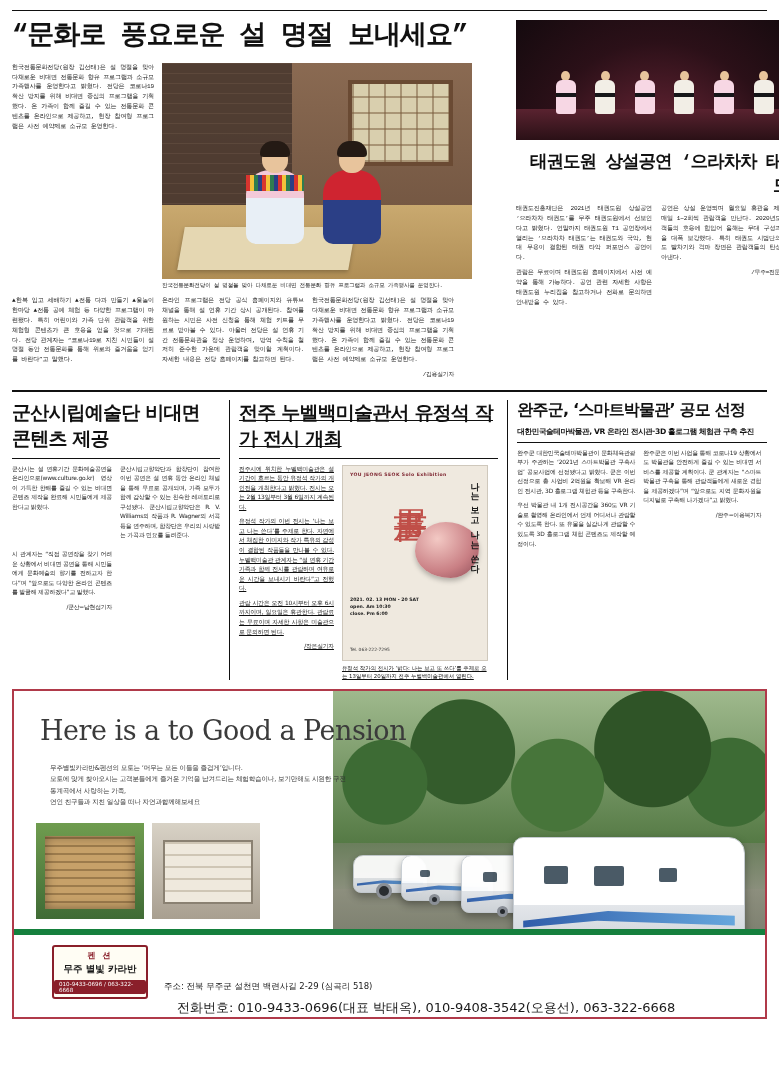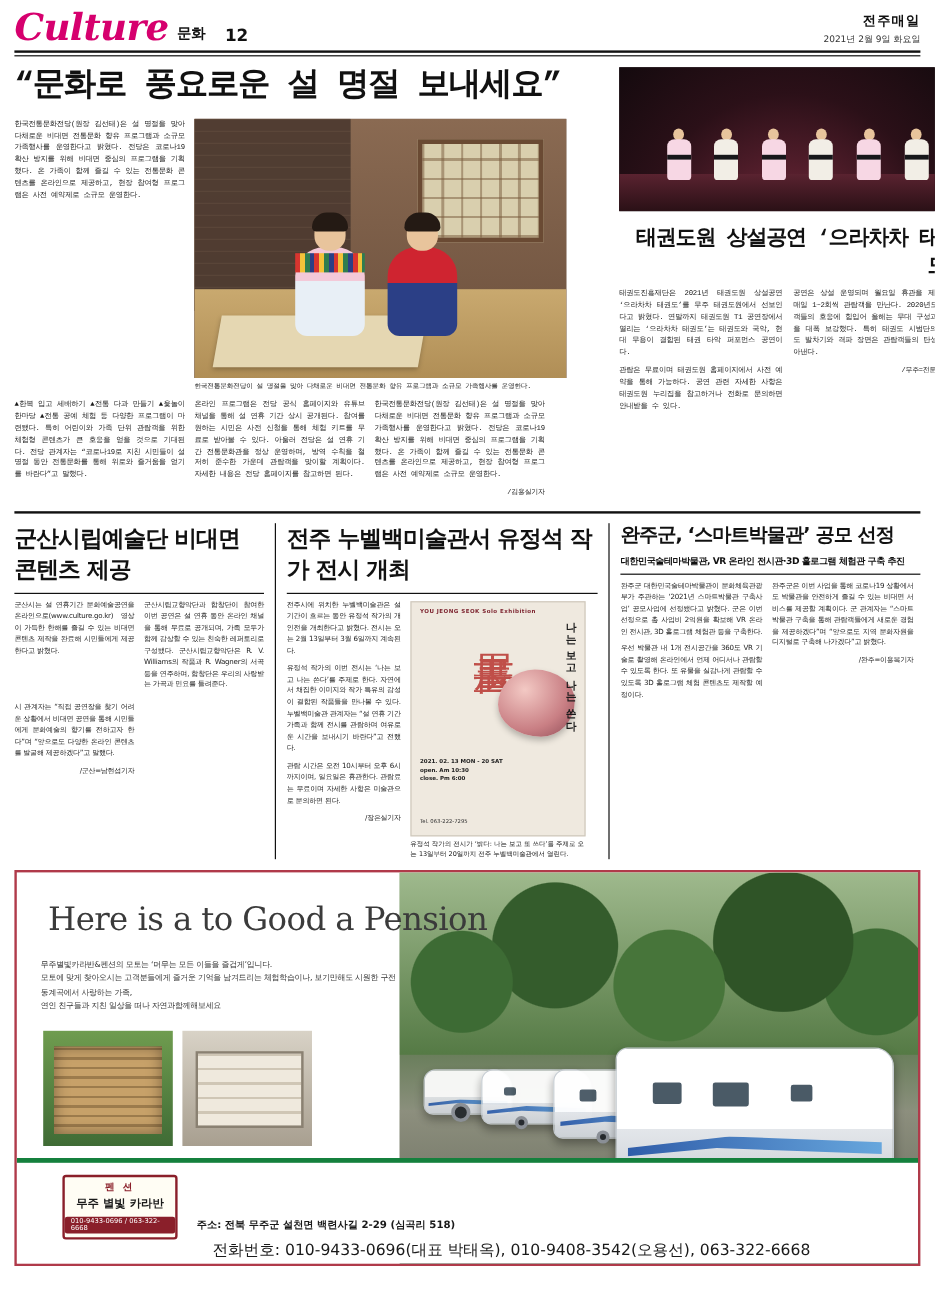--- a/index.html
+++ b/index.html
@@ -209,21 +209,21 @@
   
   .sec-rule { height: 2px; background: #111; margin: 10px 0 8px; }
 
   
   .mid {
     display: flex;
     gap: 9px;
   }
   .mid-col { position: relative; }
   .m1 { width: 214px; }
-  .m2 { width: 268px; }
+  .m2 { width: 268px; text-decoration: underline; }
   .m3 { width: 258px; }
   .mid-h {
     font-size: 19px; font-weight: bold; letter-spacing: -0.8px;
     margin: 0 0 6px 0;
   }
   .mid-h.big { font-size: 16px; }
   .mid-sub {
     font-size: 7.6px; font-weight: bold; letter-spacing: -0.4px;
     padding-bottom: 5px; border-bottom: 1px solid #111; margin-bottom: 6px;
   }
@@ -280,21 +280,21 @@
     position: relative;
     overflow: hidden;
     background: #fff;
   }
   .ad-title {
     position: absolute; left: 26px; top: 24px;
     font-family: "DejaVu Serif", "Liberation Serif", serif;
     font-size: 27px; color: #3b3b3b; letter-spacing: -0.5px;
   }
   .ad-copy {
-    position: absolute; left: 20px; top: 72px; width: 300px;
+    position: absolute; left: 36px; top: 72px; width: 300px;
     font-size: 6.6px; line-height: 1.75; color: #333; letter-spacing: -0.2px;
   }
   .ad-photo-row {
     position: absolute; left: 22px; top: 132px;
     display: flex; gap: 8px;
   }
   .ad-ph { width: 108px; height: 96px; overflow: hidden; position: relative; }
   .ad-ph-1 { background: linear-gradient(180deg,#6f9c4f,#3f6b35); }
   .ad-ph-1::after {
     content:""; position:absolute; inset: 14% 8% 10% 8%;
@@ -353,21 +353,21 @@
   .c-main .wheel.a { left: 26%; } .c-main .wheel.b { left: 62%; }
   .c-2 { right: 186px; bottom: 108px; width: 118px; height: 58px; opacity: .97; }
   .c-2 .win.w1 { left: 16%; top: 26%; width: 18px; height: 14px; }
   .c-2 .wheel.a { left: 30%; bottom:-5px; width:11px;height:11px; }
   .c-3 { right: 272px; bottom: 120px; width: 92px; height: 46px; opacity: .95; }
   .c-3 .win.w1 { left: 18%; top: 28%; width: 14px; height: 11px; }
   .c-4 { right: 338px; bottom: 128px; width: 74px; height: 38px; opacity: .93; }
 
   .ad-bottom {
     position: absolute; left: 0; bottom: 0; width: 100%; height: 88px;
-    background: #fff; border-top: 4px solid #15803d;
+    background: #fff; border-top: 6px solid #15803d;
   }
   .ad-logo {
     position: absolute; left: 38px; top: 10px;
     width: 96px; height: 54px;
     border: 2px solid #8a1f2a; border-radius: 3px;
     background: #fffdf4;
     display: flex; align-items: center; justify-content: center;
     flex-direction: column;
   }
   .ad-logo .l1 { font-size: 8px; color: #8a1f2a; font-weight: bold; letter-spacing: 2px;}
@@ -375,41 +375,32 @@
   .ad-logo .l3 {
     font-size: 5.6px; color: #fff; background: #8a1f2a;
     padding: 1px 5px; margin-top: 4px; border-radius: 2px;
   }
   .ad-brand {
     position: absolute; left: 150px; top: 14px;
     font-size: 21px; font-weight: bold; color: #17357a; letter-spacing: -1px;
   }
   .ad-addr {
     position: absolute; left: 150px; top: 46px;
-    font-size: 8.5px; font-weight: bold; color: #1a1a1a;
+    font-size: 8.5px; font-weight: normal; color: #1a1a1a;
   }
   .ad-tel {
     position: absolute; left: 163px; top: 64px;
     font-size: 13px; font-weight: normal; color: #1a1a1a;
   }
 </style>
 </head>
 <body>
 
 <div class="page">
 
-  <div class="masthead">
-    <div class="masthead-logo">Culture</div>
-    <div class="masthead-ko">문화</div>
-    <div class="masthead-page">12</div>
-    <div class="masthead-right">
-      <span class="paper-name">전주매일</span>
-      <span class="paper-date">2021년 2월 9일 화요일</span>
-    </div>
-  </div>
   <div class="rule-thin"></div>
 
   <div class="top-section">
 
     <div class="top-left">
       <h1 class="headline-main">“문화로 풍요로운 설 명절 보내세요”</h1>
 
       <div class="body-flow">
         <div class="col-text">
           <p>한국전통문화전당(원장 김선태)은 설 명절을 맞아 다채로운 비대면 전통문화 향유 프로그램과 소규모 가족행사를 운영한다고 밝혔다.

